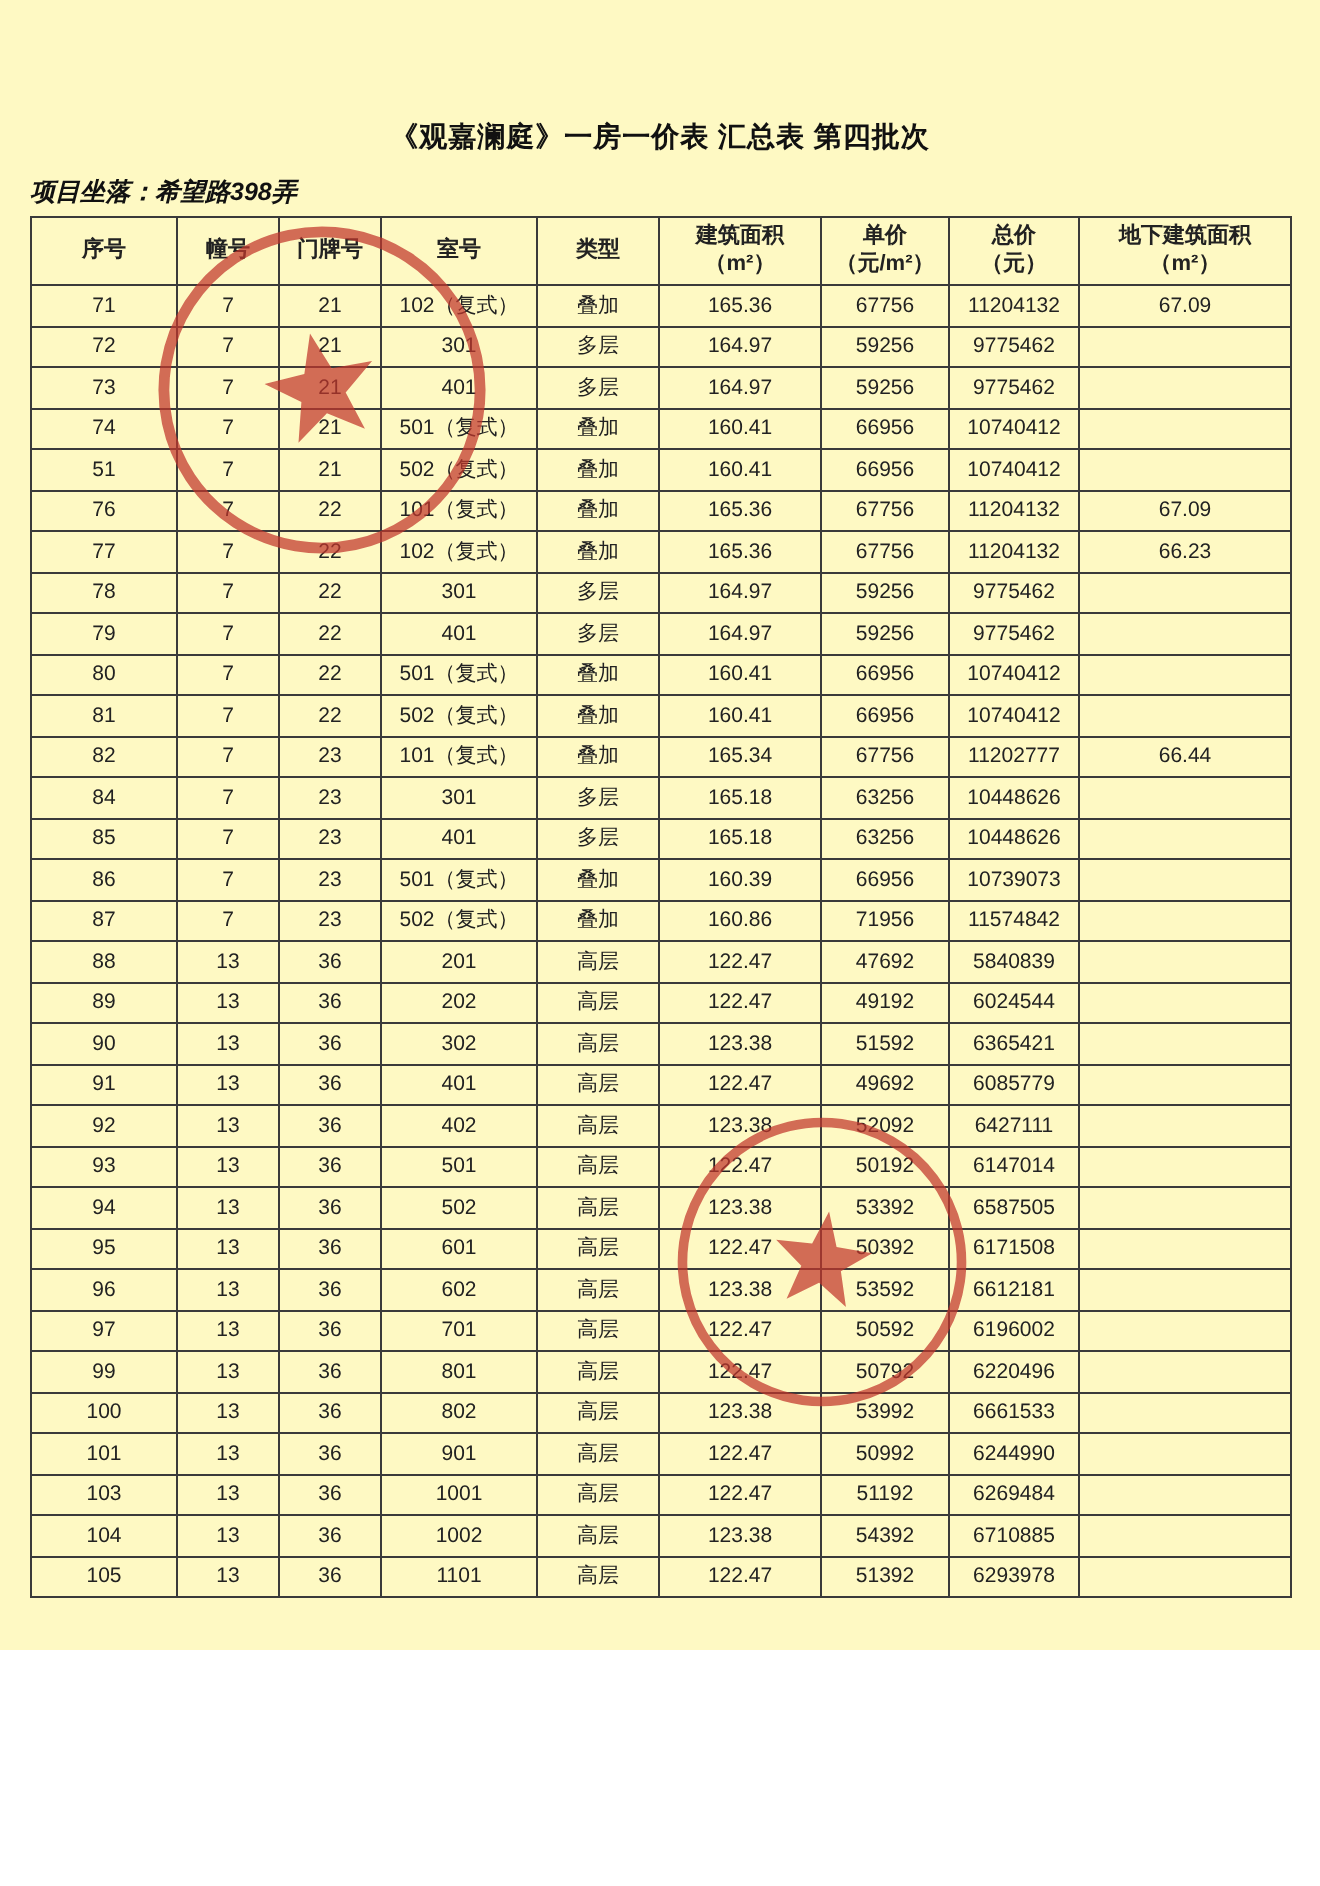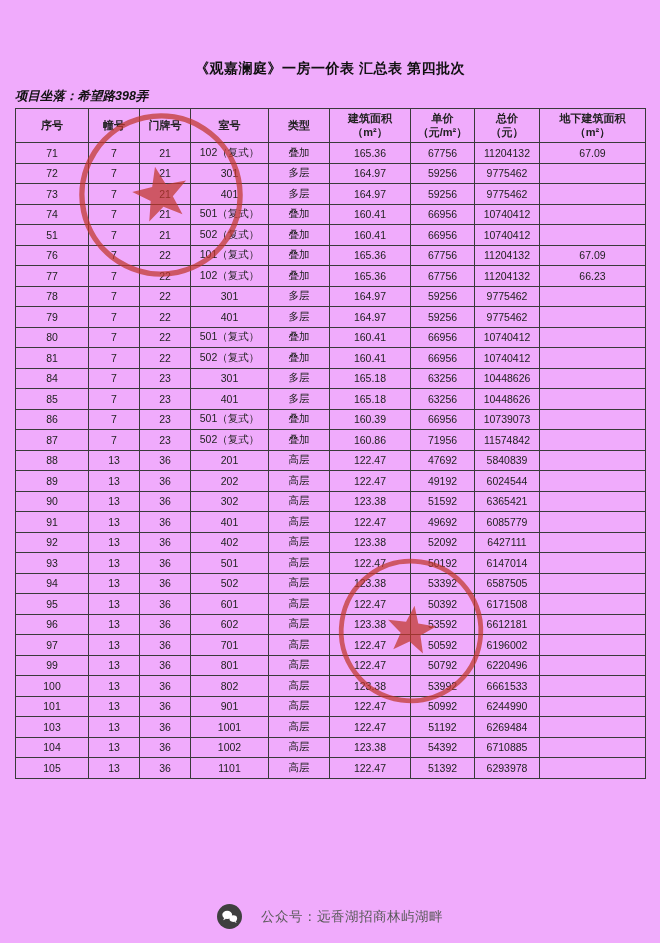--- a/index.html
+++ b/index.html
@@ -4,22 +4,22 @@
 <style>
   * { box-sizing: border-box; }
   html, body { margin: 0; padding: 0; }
   body {
     width: 660px; height: 943px;
     background: #ffffff;
     font-family: "Liberation Sans", "DejaVu Sans", sans-serif;
   }
   .page {
     position: relative;
-    width: 660px; height: 943px;
-    background: #f0abfc;
+    width: 660px; height: 825px;
+    background: #fef9c3;
     color: #1a1a1a;
     overflow: hidden;
   }
   .title {
     position: absolute;
     top: 60px; left: 0; right: 0;
     text-align: center;
     font-size: 14px;
     font-weight: 700;
     letter-spacing: 0.5px;
@@ -262,20 +262,31 @@
           <td>7</td>
           <td>22</td>
           <td>502（复式）</td>
           <td>叠加</td>
           <td>160.41</td>
           <td>66956</td>
           <td>10740412</td>
           <td></td>
         </tr>
         <tr>
+          <td>82</td>
+          <td>7</td>
+          <td>23</td>
+          <td>101（复式）</td>
+          <td>叠加</td>
+          <td>165.34</td>
+          <td>67756</td>
+          <td>11202777</td>
+          <td>66.44</td>
+        </tr>
+        <tr>
           <td>84</td>
           <td>7</td>
           <td>23</td>
           <td>301</td>
           <td>多层</td>
           <td>165.18</td>
           <td>63256</td>
           <td>10448626</td>
           <td></td>
         </tr>

